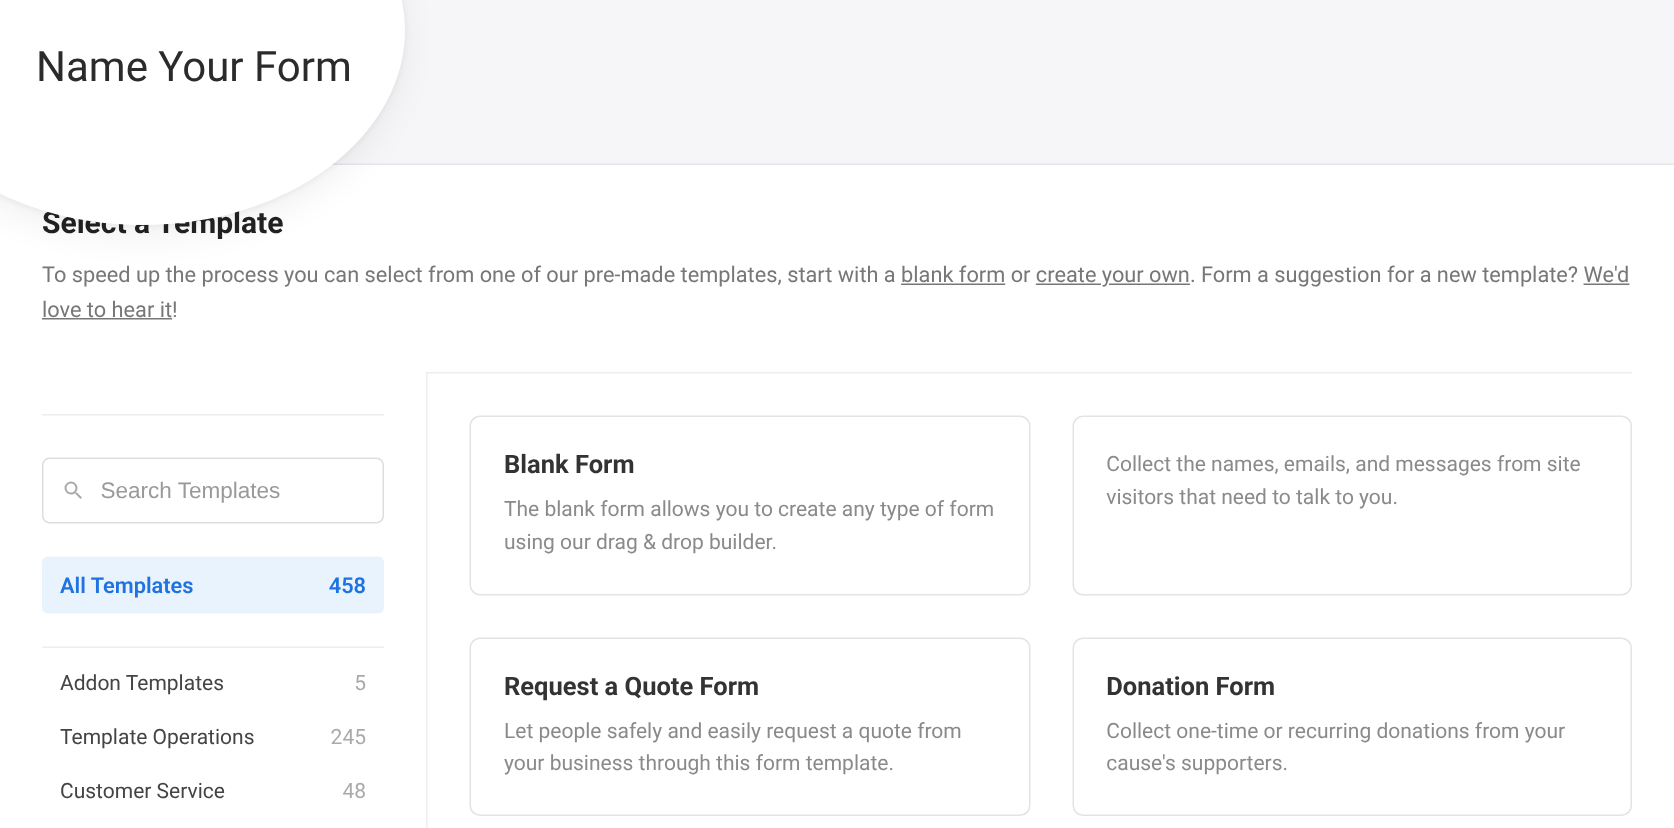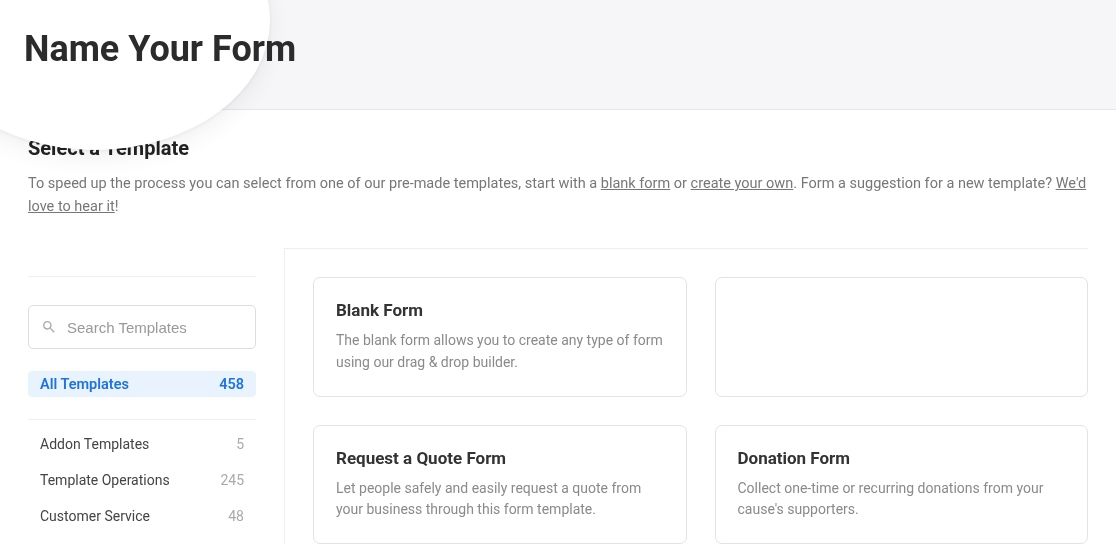--- a/index.html
+++ b/index.html
@@ -18,22 +18,22 @@
     height: 260px;
     background: #fff;
     border-radius: 50%;
     box-shadow: 0 1px 4px rgba(0,0,0,.06), 0 8px 24px rgba(0,0,0,.06);
     z-index: 5;
   }
   .title-text {
     position: absolute;
     left: 24px;
     top: 28px;
-    font-size: 36px;
-    font-weight: 700;
+    font-size: 28px;
+    font-weight: 400;
     color: #2b2b2b;
     z-index: 6;
   }
   .name-input {
     position: absolute;
     left: 280px;
     right: 26px;
     top: 26px;
     height: 52px;
     border: 1px solid #1976d2;
@@ -68,21 +68,21 @@
     color: #999;
     margin-bottom: 22px;
     background: #fff;
   }
   .searchbox svg { width: 16px; height: 16px; flex: 0 0 16px; margin-right: 10px; fill: #aaa; }
   .searchbox input { border: none; outline: none; font-size: 15px; color: #444; width: 100%; background: transparent; }
   .searchbox input::placeholder { color: #999; }
 
   .cat-active {
     display: flex; justify-content: space-between; align-items: center;
-    height: 26px; padding: 0 12px;
+    height: 38px; padding: 0 12px;
     background: #e9f3fd;
     border-radius: 4px;
     color: #1e73e0; font-weight: 600; font-size: 14.5px;
     cursor: pointer;
   }
   .cat-divider { height: 1px; background: #eee; margin: 22px 0 16px 0; }
   .cat-row {
     display: flex; justify-content: space-between; 
     height: 36px; padding: 0 12px;
     font-size: 14px; color: #444;
@@ -147,20 +147,21 @@
       </div>
     </div>
 
     <div class="cards-area">
       <div class="cards-grid">
         <div class="card">
           <h3>Blank Form</h3>
           <p>The blank form allows you to create any type of form using our drag &amp; drop builder.</p>
         </div>
         <div class="card">
+          <p>Collect the names, emails, and messages from site visitors that need to talk to you.</p>
         </div>
         <div class="card">
           <h3>Request a Quote Form</h3>
           <p>Let people safely and easily request a quote from your business through this form template.</p>
         </div>
         <div class="card">
           <h3>Donation Form</h3>
           <p>Collect one-time or recurring donations from your cause's supporters.</p>
         </div>
       </div>

